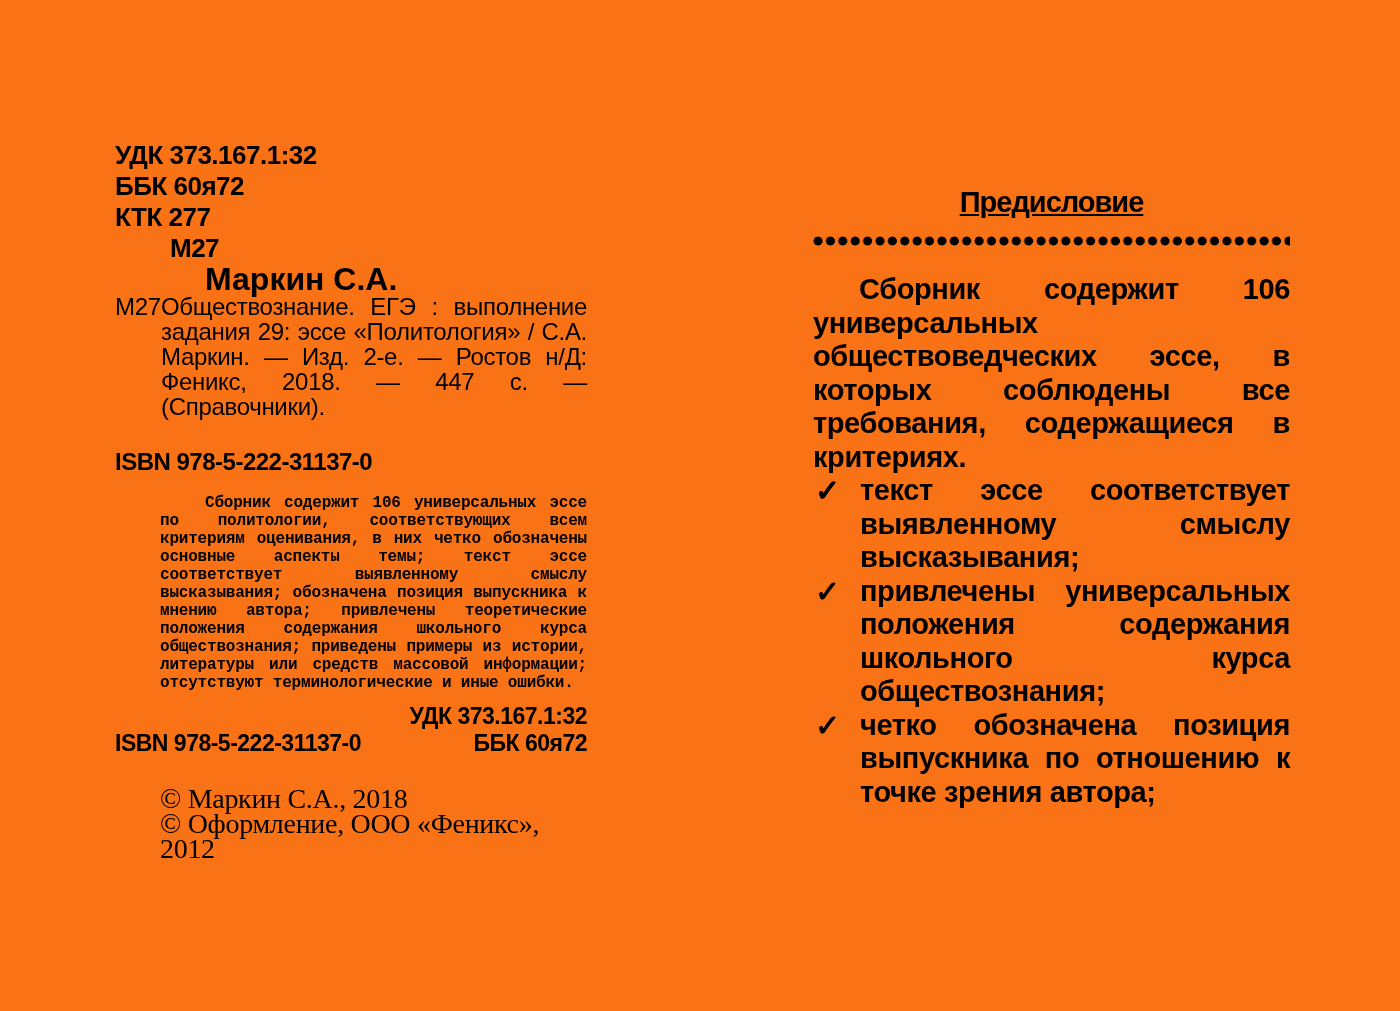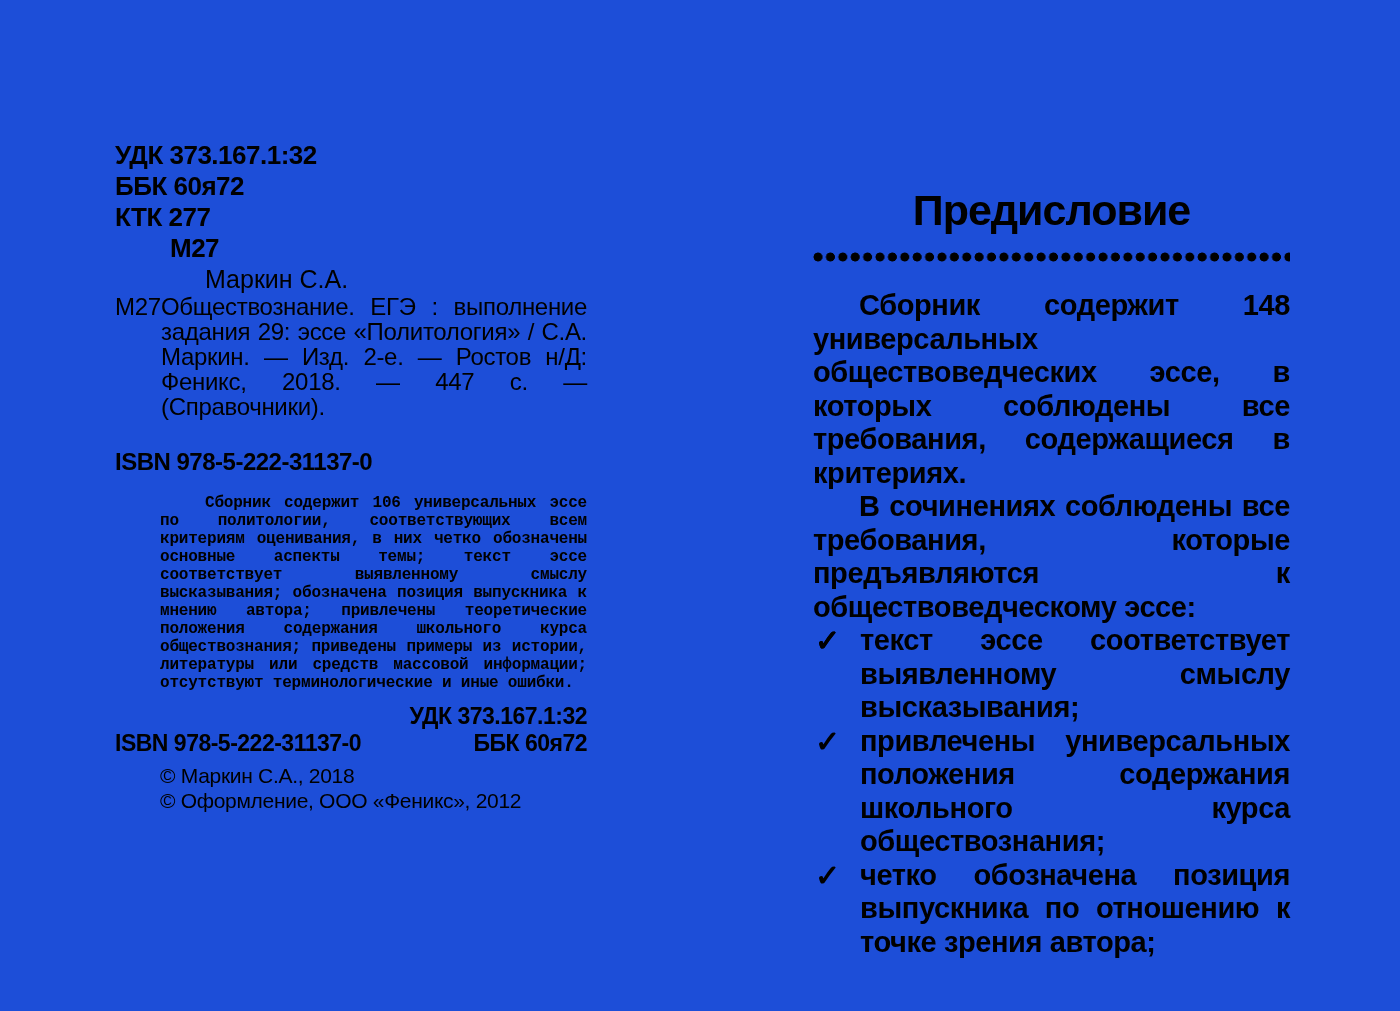--- a/index.html
+++ b/index.html
@@ -3,21 +3,21 @@
 <meta charset="utf-8">
 <style>
   * { margin: 0; padding: 0; box-sizing: border-box; }
   html, body {
     width: 1400px; height: 1011px;
     background: #ffffff;
     color: #000000;
     font-family: "Liberation Sans", sans-serif;
     overflow: hidden;
   }
-  .spread { position: relative; width: 1400px; height: 1011px; background: #1d4ed8; }
+  .spread { position: relative; width: 1400px; height: 1011px; background: #f97316; }
 
   
   .left-page {
     position: absolute;
     left: 115px; top: 140px;
     width: 472px;
   }
   .imprint-codes div {
     font-weight: bold;
     font-size: 26px;
@@ -25,22 +25,22 @@
     letter-spacing: -0.5px;
   }
   .m27-code {
     font-weight: bold;
     font-size: 26px;
     line-height: 31px;
     padding-left: 55px;
     letter-spacing: -0.5px;
   }
   .author-heading {
-    font-weight: normal;
-    font-size: 25px;
+    font-weight: bold;
+    font-size: 32px;
     line-height: 30px;
     padding-left: 90px;
   }
   .bib-entry {
     position: relative;
     padding-left: 46px;
     font-size: 24px;
     line-height: 25px;
     text-align: justify;
     letter-spacing: -0.3px;
@@ -77,39 +77,41 @@
   }
   .isbn-bbk-row {
     display: flex;
     justify-content: space-between;
     font-weight: bold;
     font-size: 23px;
     line-height: 26px;
     letter-spacing: -0.5px;
   }
   .copyright-block {
-    margin-top: 7px;
+    margin-top: 30px;
     margin-left: 45px;
-    font-size: 21px;
+    font-size: 28px;
     line-height: 25px;
     letter-spacing: -0.3px;
+    font-family: Liberation Serif, serif;
   }
 
   
   .right-page {
     position: absolute;
     left: 813px; top: 186px;
     width: 477px;
   }
   .preface-title {
-    font-size: 43px;
+    font-size: 29px;
     font-weight: bold;
     text-align: center;
     letter-spacing: -1px;
     font-family: "Liberation Sans", sans-serif;
+    text-decoration: underline;
   }
   .dotted-rule {
     margin-top: 17px;
     height: 11px;
     background-image: radial-gradient(circle at 5px 5px, #000 4.2px, transparent 4.8px);
     background-size: 12.4px 11px;
     background-repeat: repeat-x;
   }
   .preface-body {
     margin-top: 26px;
@@ -175,22 +177,21 @@
 
   </div>
 
   <div class="right-page">
 
     <div class="preface-title">Предисловие</div>
 
     <div class="dotted-rule"></div>
 
     <div class="preface-body">
-      <p>Сборник содержит 148 универсальных обществоведческих эссе, в которых соблюдены все требования, содержащиеся в критериях.</p>
-      <p>В сочинениях соблюдены все требования, которые предъявляются к обществоведческому эссе:</p>
+      <p>Сборник содержит 106 универсальных обществоведческих эссе, в которых соблюдены все требования, содержащиеся в критериях.</p>
 
       <ul class="checklist">
         <li class="check-item">
           <span class="check-marker">✓</span>
         </li>
         <li class="check-item">
           <span class="check-marker">✓</span>
           <span>текст эссе соответствует выявленному смыслу высказывания;</span>
         </li>
         <li class="check-item">

